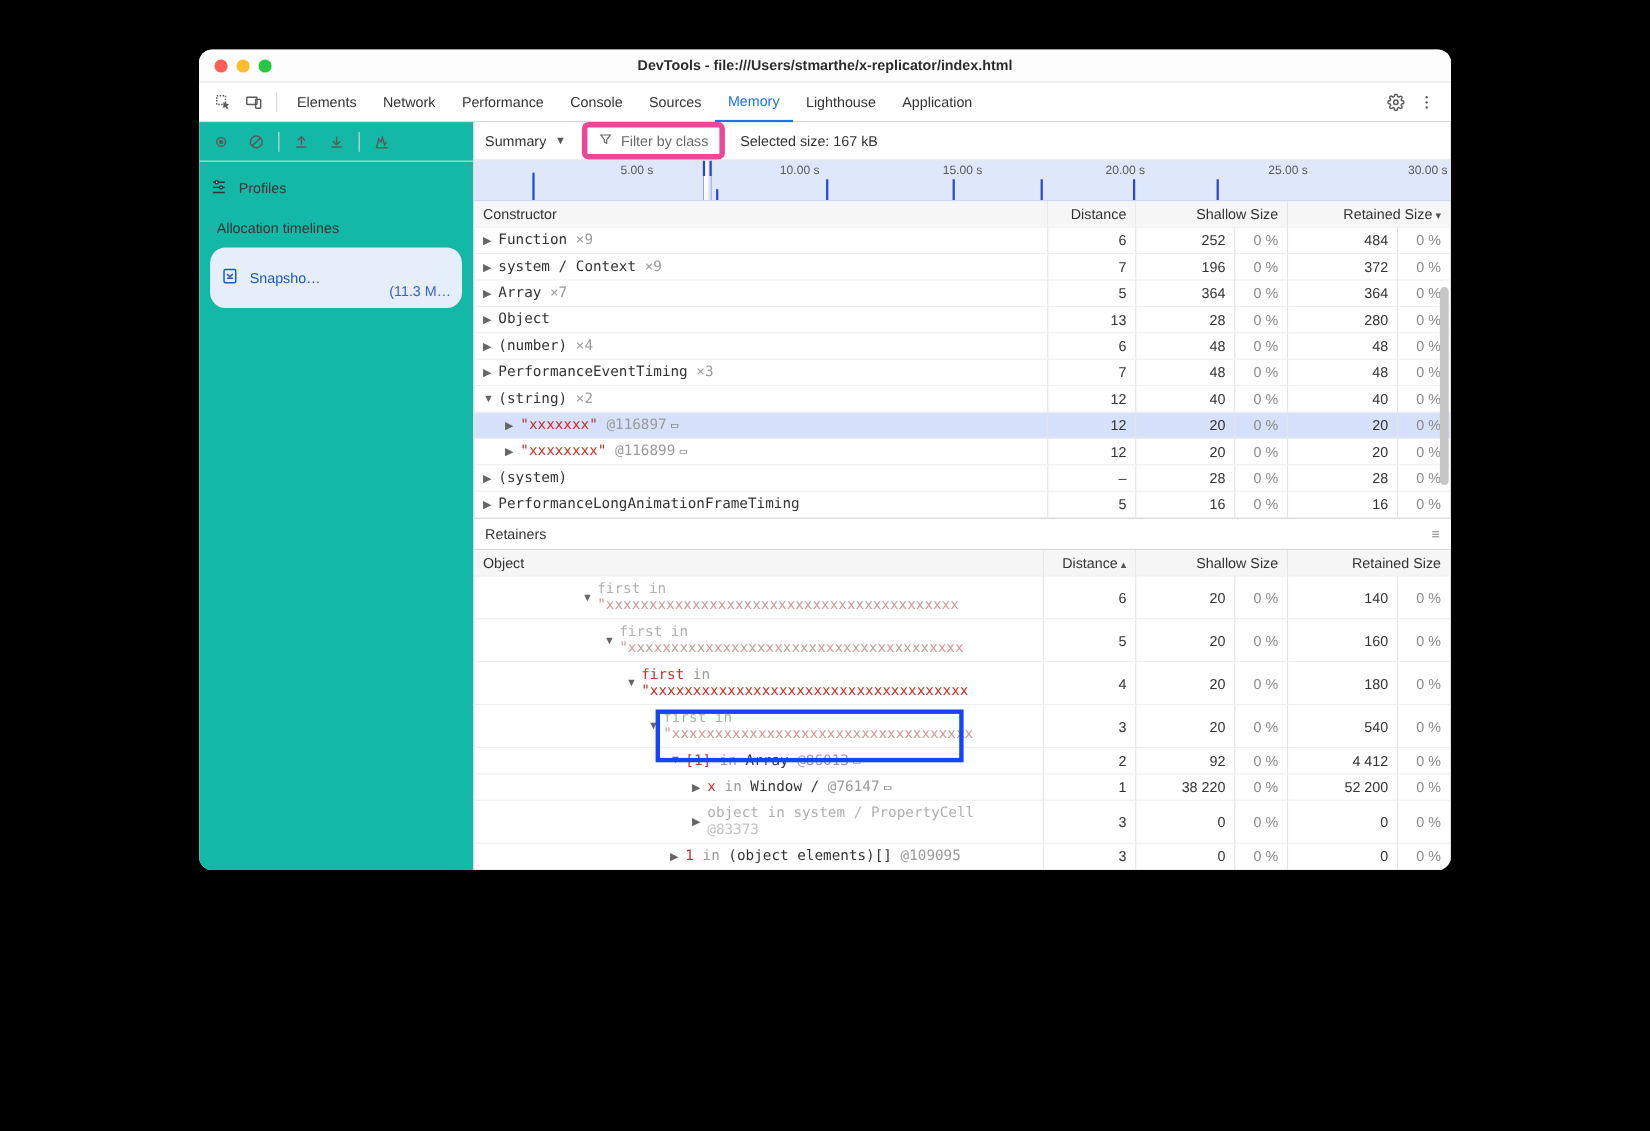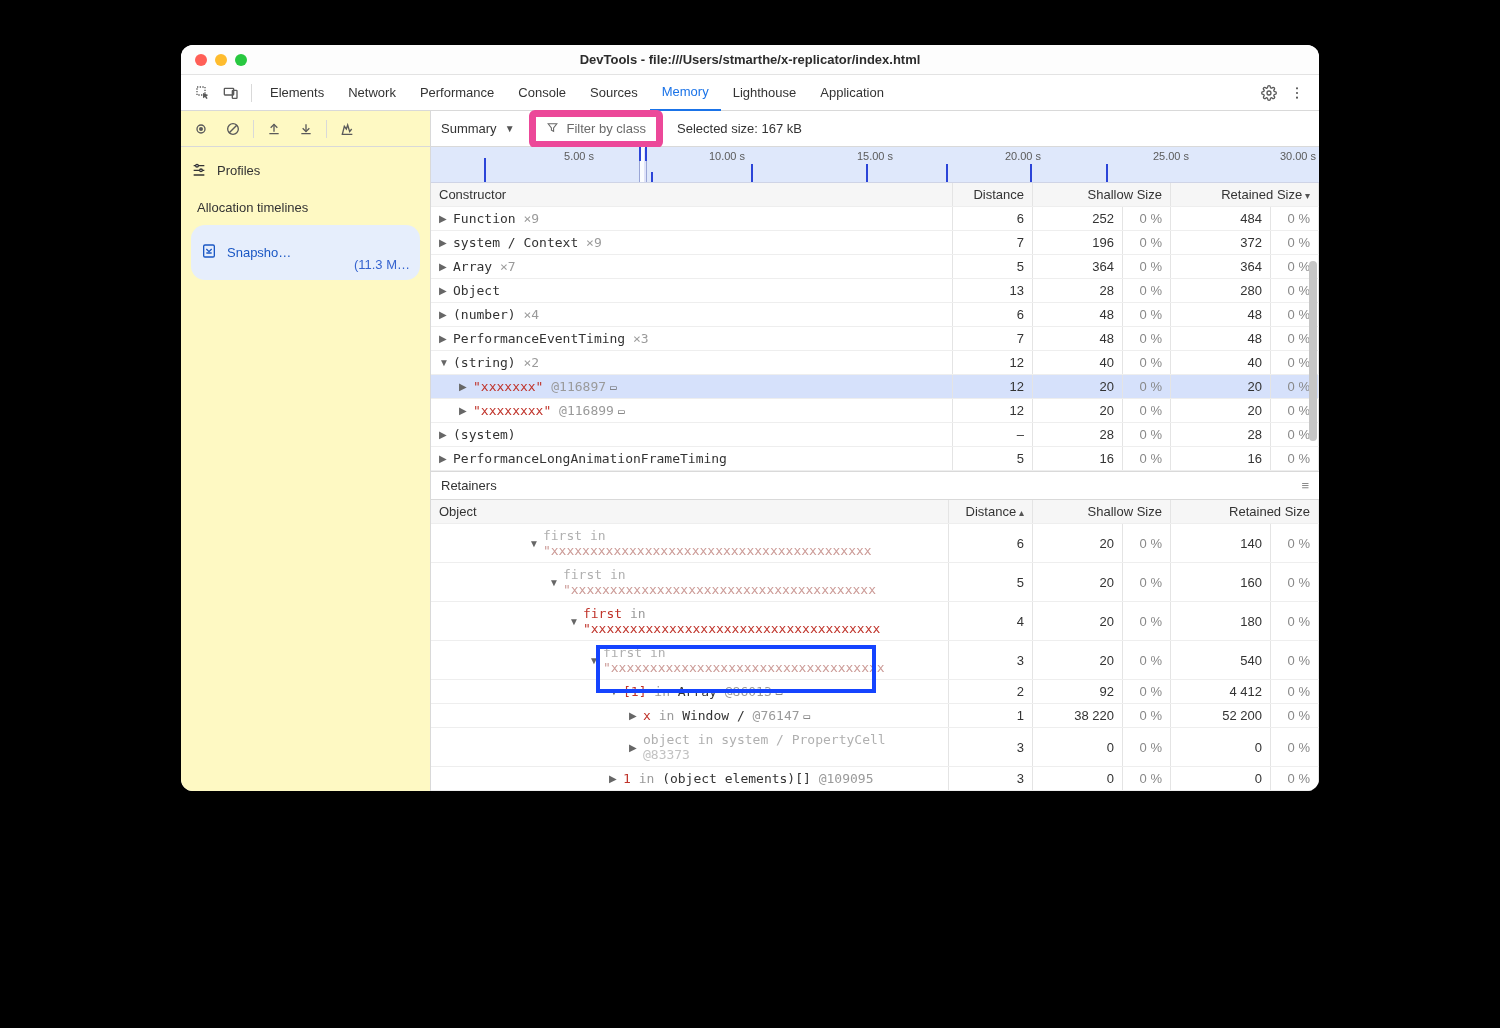--- a/index.html
+++ b/index.html
@@ -45,39 +45,39 @@
     background:#fff;
   }
   .tab-icon { width:28px; height:28px; display:flex; align-items:center; justify-content:center; color:#5a5a5a; }
   .tab-icon svg { width:16px; height:16px; }
   .tab-sep { width:1px; height:18px; background:#d9d9d9; margin:0 6px; }
   .tab { padding: 0 12px; height:36px; display:flex; align-items:center; color:#333; cursor:pointer; }
   .tab.active { color:#1a73e8; border-bottom:2px solid #1a73e8; }
   .tabs .spacer { flex:1; }
   .gear, .kebab { width:28px; height:28px; display:flex; align-items:center; justify-content:center; color:#5a5a5a; }
   .body { display:flex; height: 680px; }
-  .sidebar { width:250px; border-right:1px solid #d9d9d9; background:#fef9c3; }
+  .sidebar { width:250px; border-right:1px solid #d9d9d9; background:#14b8a6; }
   .sidebar-toolbar { height:36px; border-bottom:1px solid #d9d9d9; display:flex; align-items:center; padding:0 6px; gap:4px; }
   .sbt { width:28px; height:28px; display:flex; align-items:center; justify-content:center; color:#5a5a5a; }
   .sbt svg { width:16px; height:16px; }
   .sidebar-section-title { padding: 14px 16px 8px 38px; font-size:13px; color:#333; display:flex; align-items:center; gap:10px;}
   .sidebar-section-title .sicon { margin-left:-28px; }
   .sidebar-heading { padding: 12px 16px 6px; font-size:13px; color:#333;}
   .snap-item {
     margin: 4px 10px; padding:8px 10px; border-radius:14px;
     background:#e6eefc; color:#1a57c4; display:flex; gap:10px; align-items:center;
   }
   .snap-item .label { flex:1; white-space:nowrap; overflow:hidden; text-overflow:ellipsis; }
   .snap-item .size { color:#3563cf;margin-top:24px; }
   .main { flex:1; display:flex; flex-direction:column; position:relative; }
   .main-toolbar { height:36px; border-bottom:1px solid #d9d9d9; display:flex; align-items:center; padding:0 10px; gap:14px; }
   .summary { display:flex; align-items:center; gap:8px; color:#333; }
   .summary .chev { font-size:10px; color:#555; }
   .filter {
-    display:flex; align-items:center; gap:8px; border:7px solid #ec4899;
+    display:flex; align-items:center; gap:8px; border:5px solid #ec4899;
     padding:4px 10px; border-radius:6px; color:#6a6a6a; background:#fff;
   }
   .selsize { color:#333; }
   .timeline {
     height: 98px; border-bottom:1px solid #cfd4e6;
     background:#dfe8fb; position:relative; overflow:hidden;
   }
   .tl-tick { position:absolute; top:0; height:100%; }
   .tl-tick .lbl { position:absolute; top:3px; right:0; font-size:11px; color:#5a5a5a; white-space:nowrap; transform:translateX(50%); }
   .tl-tick.last .lbl { transform:translateX(0); right:3px; }

